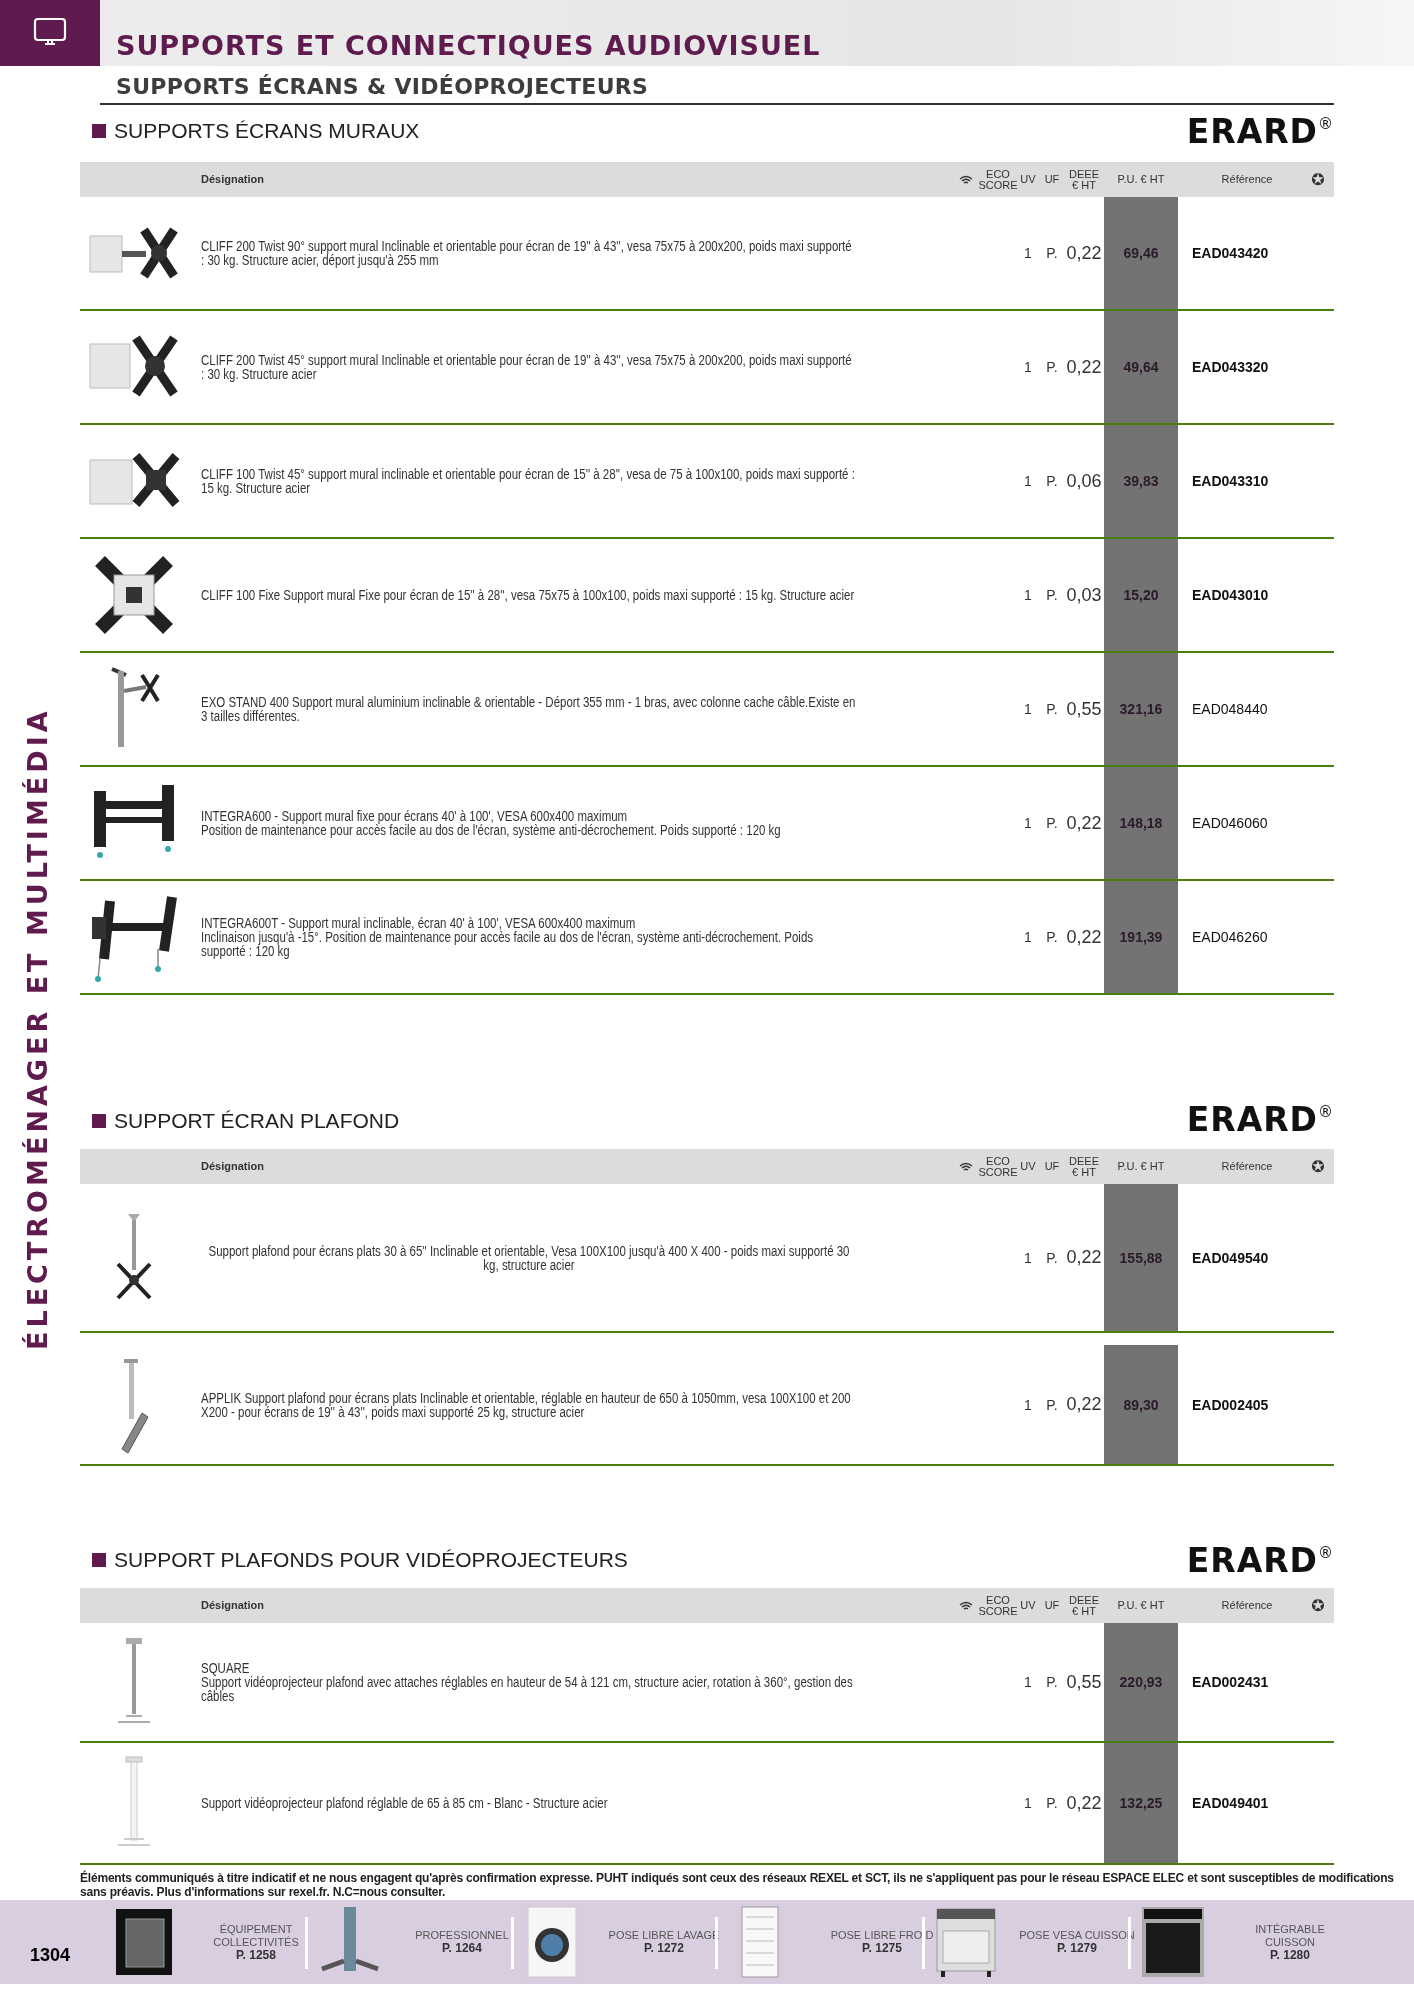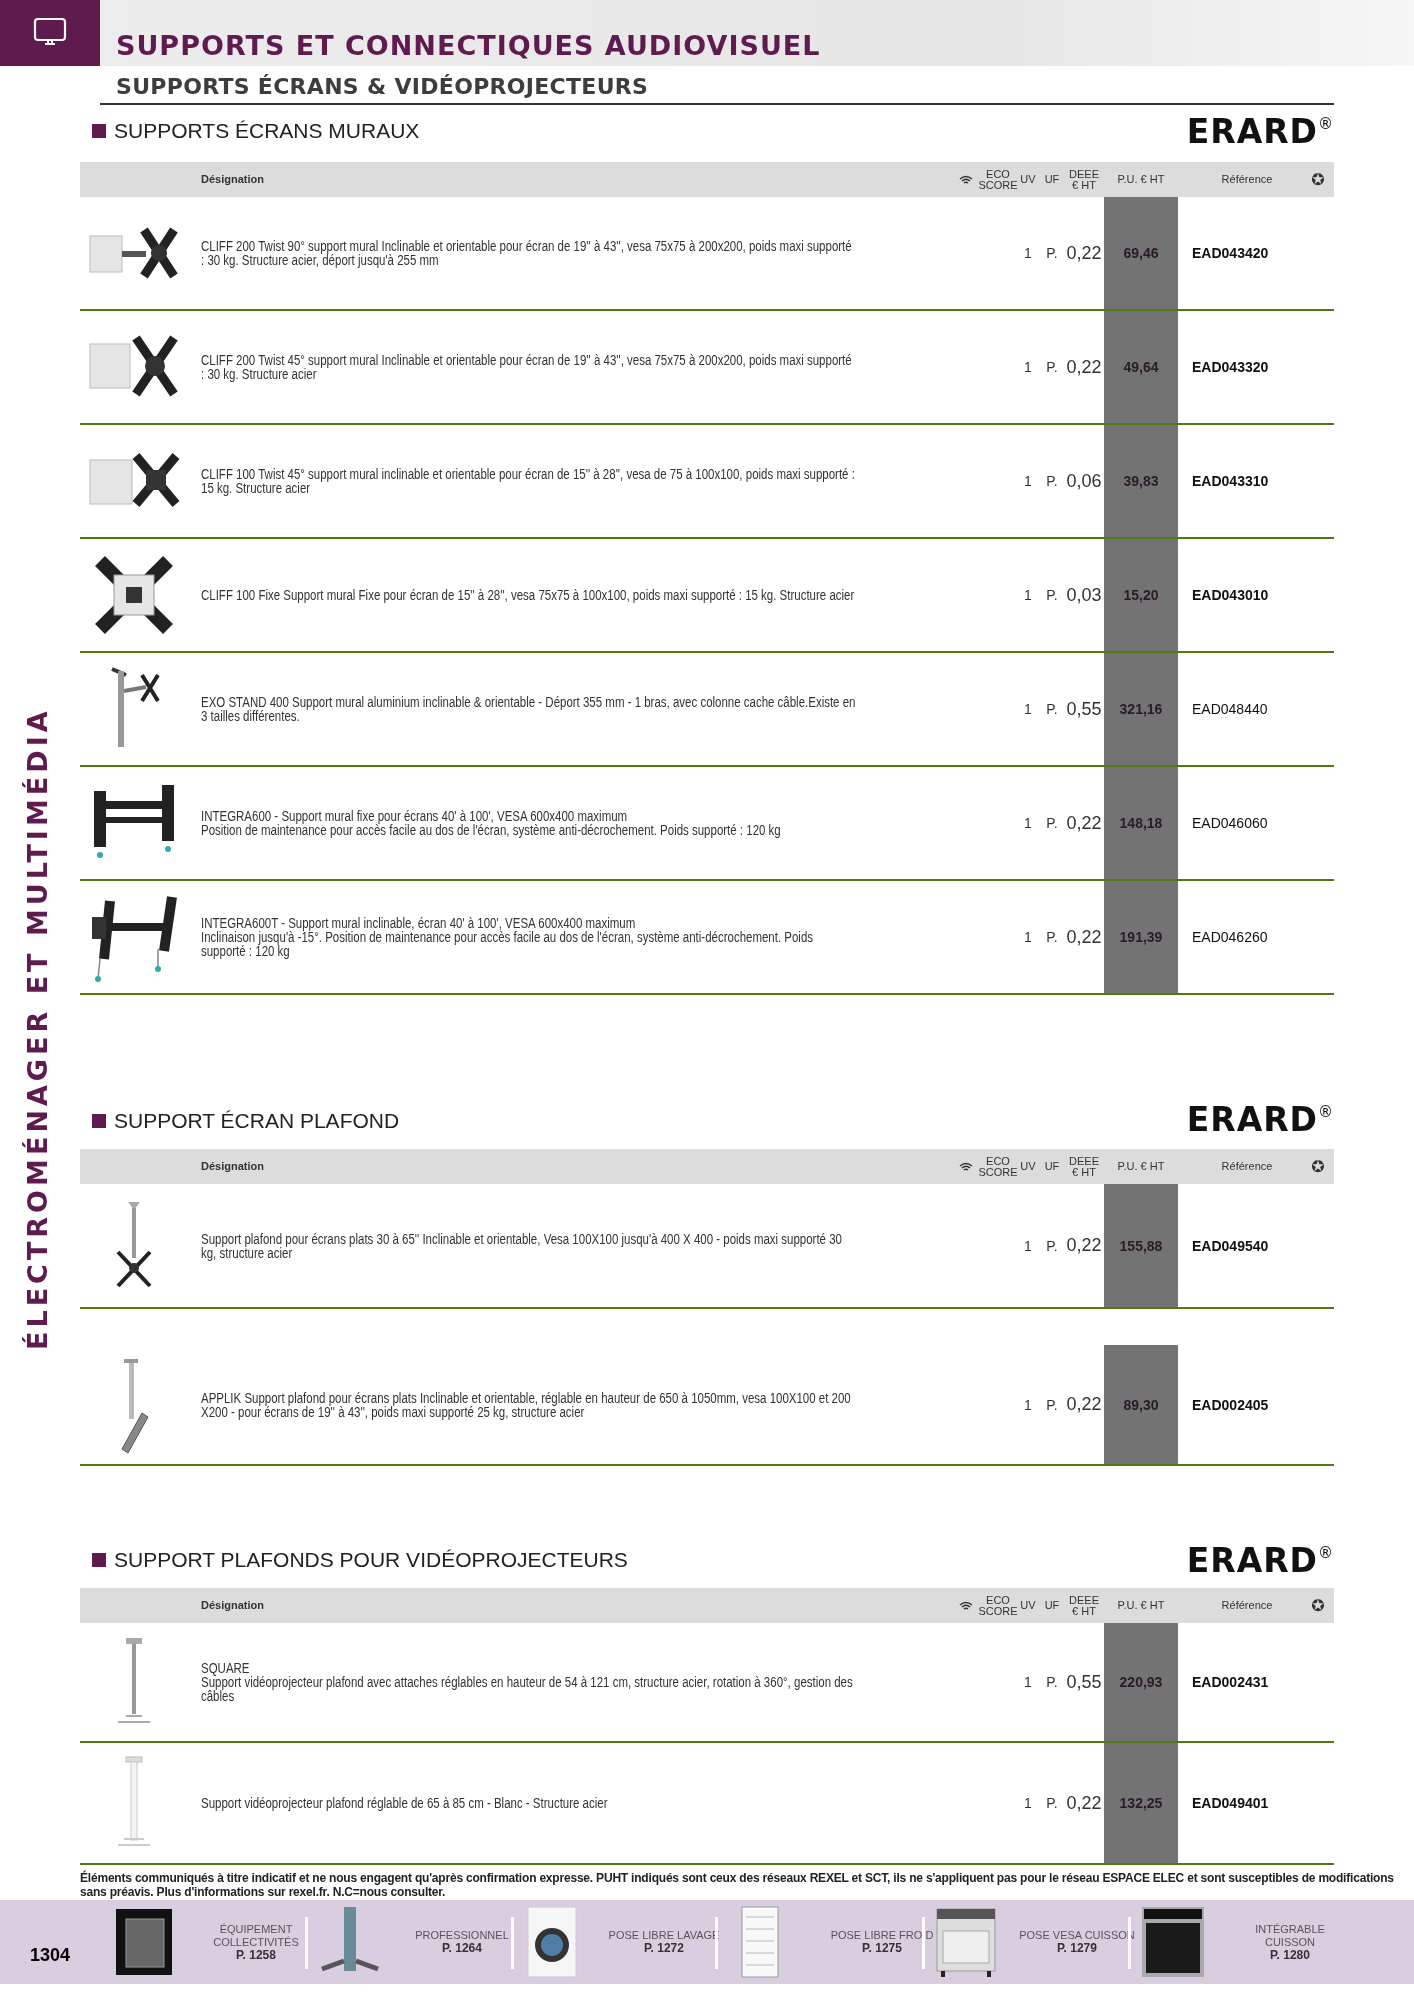--- a/index.html
+++ b/index.html
@@ -205,21 +205,21 @@
     </span>
   <span style="left:902px;width:32px;">ECO SCORE</span>
   <span style="left:938px;width:20px;">UV</span>
   <span style="left:962px;width:20px;">UF</span>
   <span style="left:989px;width:30px;">DEEE € HT</span>
   <span class="pricecol-head">P.U. € HT</span>
   <span style="left:1112px;width:110px;">Référence</span>
   <span style="left:1226px;width:24px;font-size:16px;">✪</span>
 </div>
 
-<div class="row" style="top:1184px;height:125px;">
+<div class="row" style="top:1184px;height:149px;text-align:center;">
   <div class="thumb">
       <svg width="96" height="100" viewBox="0 0 96 100">
         <path d="M42 6 L54 6 L48 14 Z" fill="#aaa"></path>
         <rect x="46" y="12" width="4" height="50" fill="#999"></rect>
         <path d="M32 56 L64 90 M64 56 L32 90" stroke="#222" stroke-width="4"></path>
         <circle cx="48" cy="72" r="5" fill="#333"></circle>
       </svg>
     </div>
   <div class="desc">Support plafond pour écrans plats 30 à 65'' Inclinable et orientable, Vesa 100X100 jusqu'à 400 X 400 - poids maxi supporté 30 kg, structure acier</div>
   <div class="uv">1</div>

